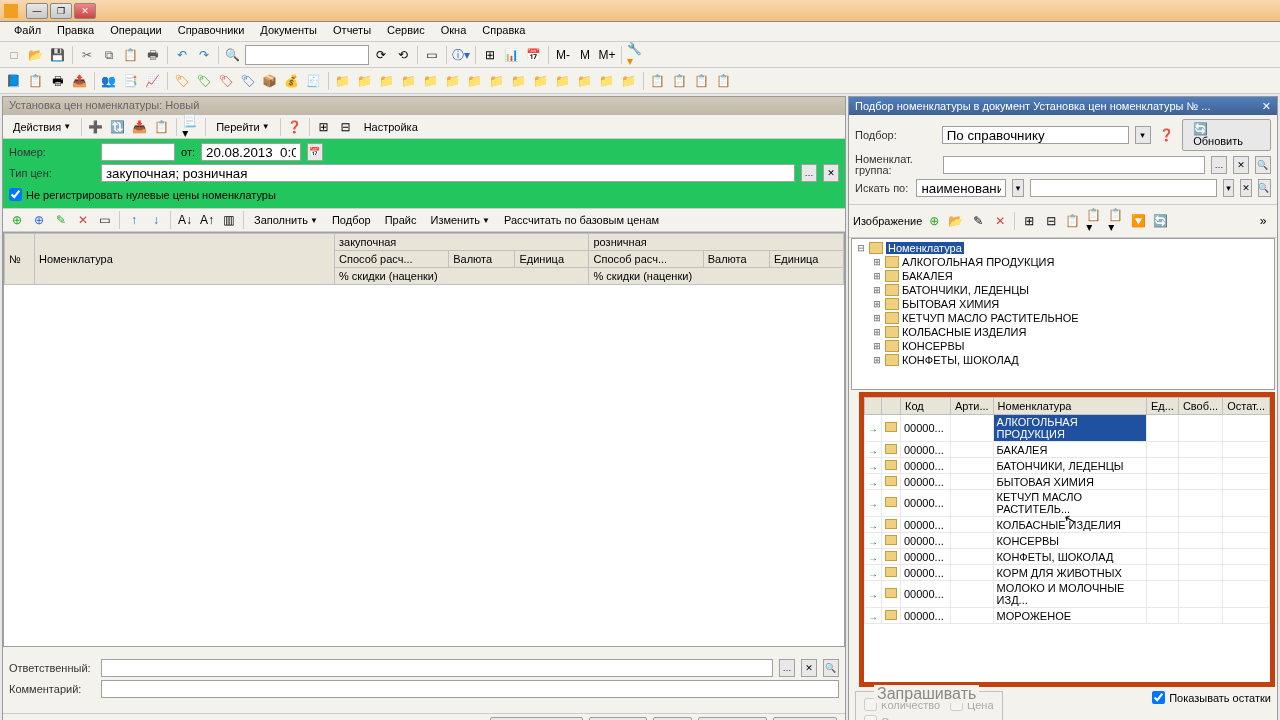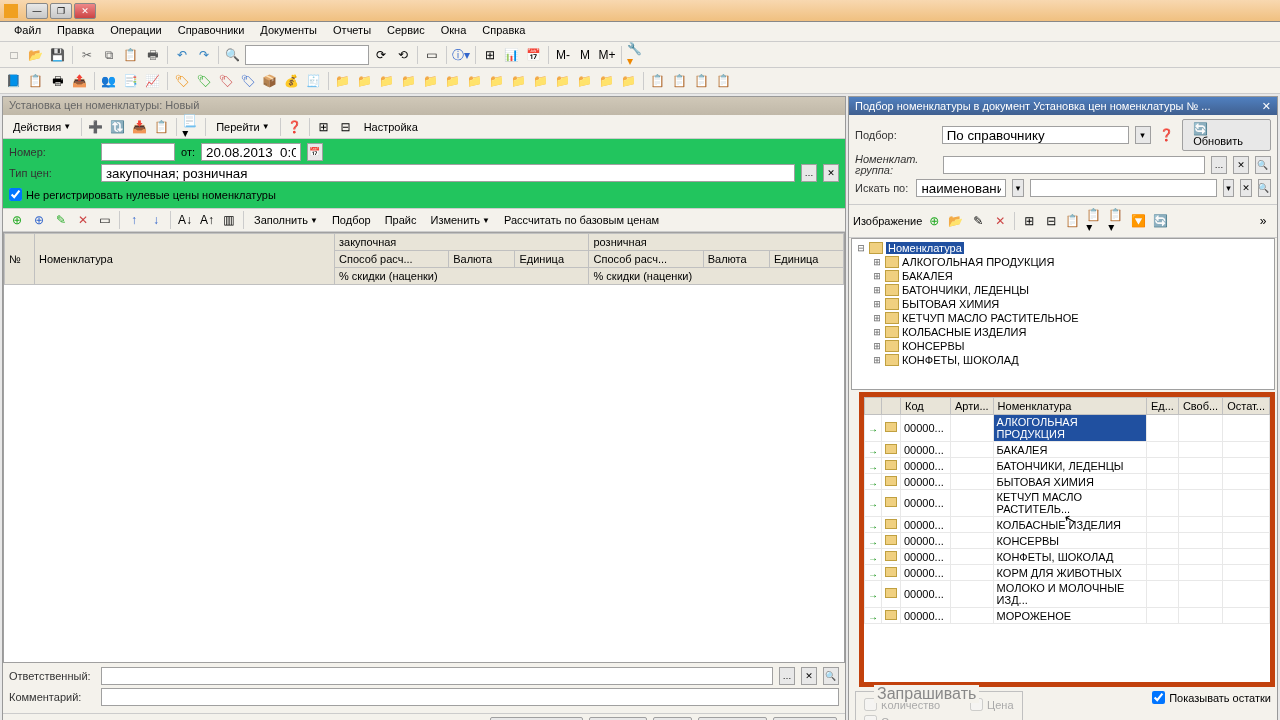--- a/index.html
+++ b/index.html
@@ -28,21 +28,21 @@
 .finput { border: 1px solid #a0a0a0; background: white; height: 18px; padding: 0 4px; }
 .finput.num { width: 74px; }
 .finput.date { width: 100px; }
 .finput.price { flex: 1; }
 .fbtn { width: 16px; height: 18px; border: 1px solid #a0a0a0; background: #e8e8e8; display: flex; align-items: center; justify-content: center; cursor: pointer; font-size: 9px; }
 .chkrow { display: flex; align-items: center; gap: 4px; padding: 3px 0; }
 .lp-tb2 { height: 24px; background: #f4f2ec; display: flex; align-items: center; padding: 0 4px; gap: 2px; border-top: 1px solid #ccc; border-bottom: 1px solid #ccc; }
 .gridarea { flex: 1; background: white; border: 1px solid #a0a0a0; overflow: auto; }
 .gridhead { background: #e8e4d8; }
 .gridhead th { border: 1px solid #c0c0c0; padding: 2px 4px; font-weight: normal; text-align: left; font-size: 11px; }
-.lp-bottom { background: #f4f2ec; padding: 4px 6px; }
+.lp-bottom { background: #f4f2ec; padding: 12px 6px; }
 .lp-btns { height: 26px; display: flex; justify-content: flex-end; align-items: center; gap: 6px; padding: 0 8px; background: #f4f2ec; border-top: 1px solid #ccc; }
 .dbtn { padding: 3px 10px; border: 1px solid #a0a0a0; background: #e8e8e8; cursor: pointer; border-radius: 2px; }
 .dbtn.primary { font-weight: bold; }
 .rightpane { width: 430px; background: #f4f2ec; border: 1px solid #999; margin: 2px 2px 2px 0; display: flex; flex-direction: column; }
 .rp-title { height: 18px; background: linear-gradient(#5080c0, #406090); padding: 2px 6px; font-size: 11px; color: white; display: flex; justify-content: space-between; align-items: center; }
 .rp-title .x { cursor: pointer; }
 .rp-form { padding: 4px 6px; background: #f4f2ec; }
 .rp-form .frow .flabel { width: 82px; }
 .rp-tb { height: 24px; display: flex; align-items: center; padding: 16px 4px; gap: 2px; border-top: 1px solid #ccc; border-bottom: 1px solid #ccc; background: #f4f2ec; }
 .rp-tree { flex: 0 0 152px; background: white; border: 1px solid #a0a0a0; overflow: auto; padding: 2px; margin: 0 2px; }
@@ -455,21 +455,21 @@
       <div class="frow">
         <div class="flabel">Подбор:</div>
         <input class="finput" style="flex: 1 1 0%;" value="По справочнику">
         <div class="fbtn">▾</div>
         <div class="tbtn">
             <span class="ic ic-orange">❓</span>
           </div>
         <div class="dbtn"><span class="ic">🔄</span> <span>Обновить</span></div>
       </div>
       <div class="frow">
-        <div class="flabel" style="line-height:1;font-style:italic;">Номенклат. группа:</div>
+        <div class="flabel" style="line-height:1;">Номенклат. группа:</div>
         <input class="finput" style="flex: 1 1 0%;">
         <div class="fbtn">…</div>
         <div class="fbtn">✕</div>
         <div class="fbtn">🔍</div>
       </div>
       <div class="frow">
         <div class="flabel">Искать по:</div>
         <input class="finput" style="width: 90px;" value="наименованию">
         <div class="fbtn">▾</div>
         <input class="finput" style="flex: 1 1 0%;">
@@ -693,21 +693,21 @@
               <td></td>
               <td></td>
             </tr>
           </tbody>
       </table>
       <span class="cursor" style="position:absolute; left:200px; top:114px; pointer-events:none;">↖</span>
     </div>
     <div class="rp-foot">
       <div class="fset">
         <div class="leg">Запрашивать</div>
-        <div style="display:flex; gap:30px; margin-bottom:4px;">
+        <div style="display:flex; gap:10px; margin-bottom:4px;">
           <label class="fchk">
               <input type="checkbox" disabled="" style="">
               <span>Количество</span>
             </label>
           <label class="fchk">
               <input type="checkbox" disabled="" style="">
               <span>Цена</span>
             </label>
         </div>
         <label class="fchk">

